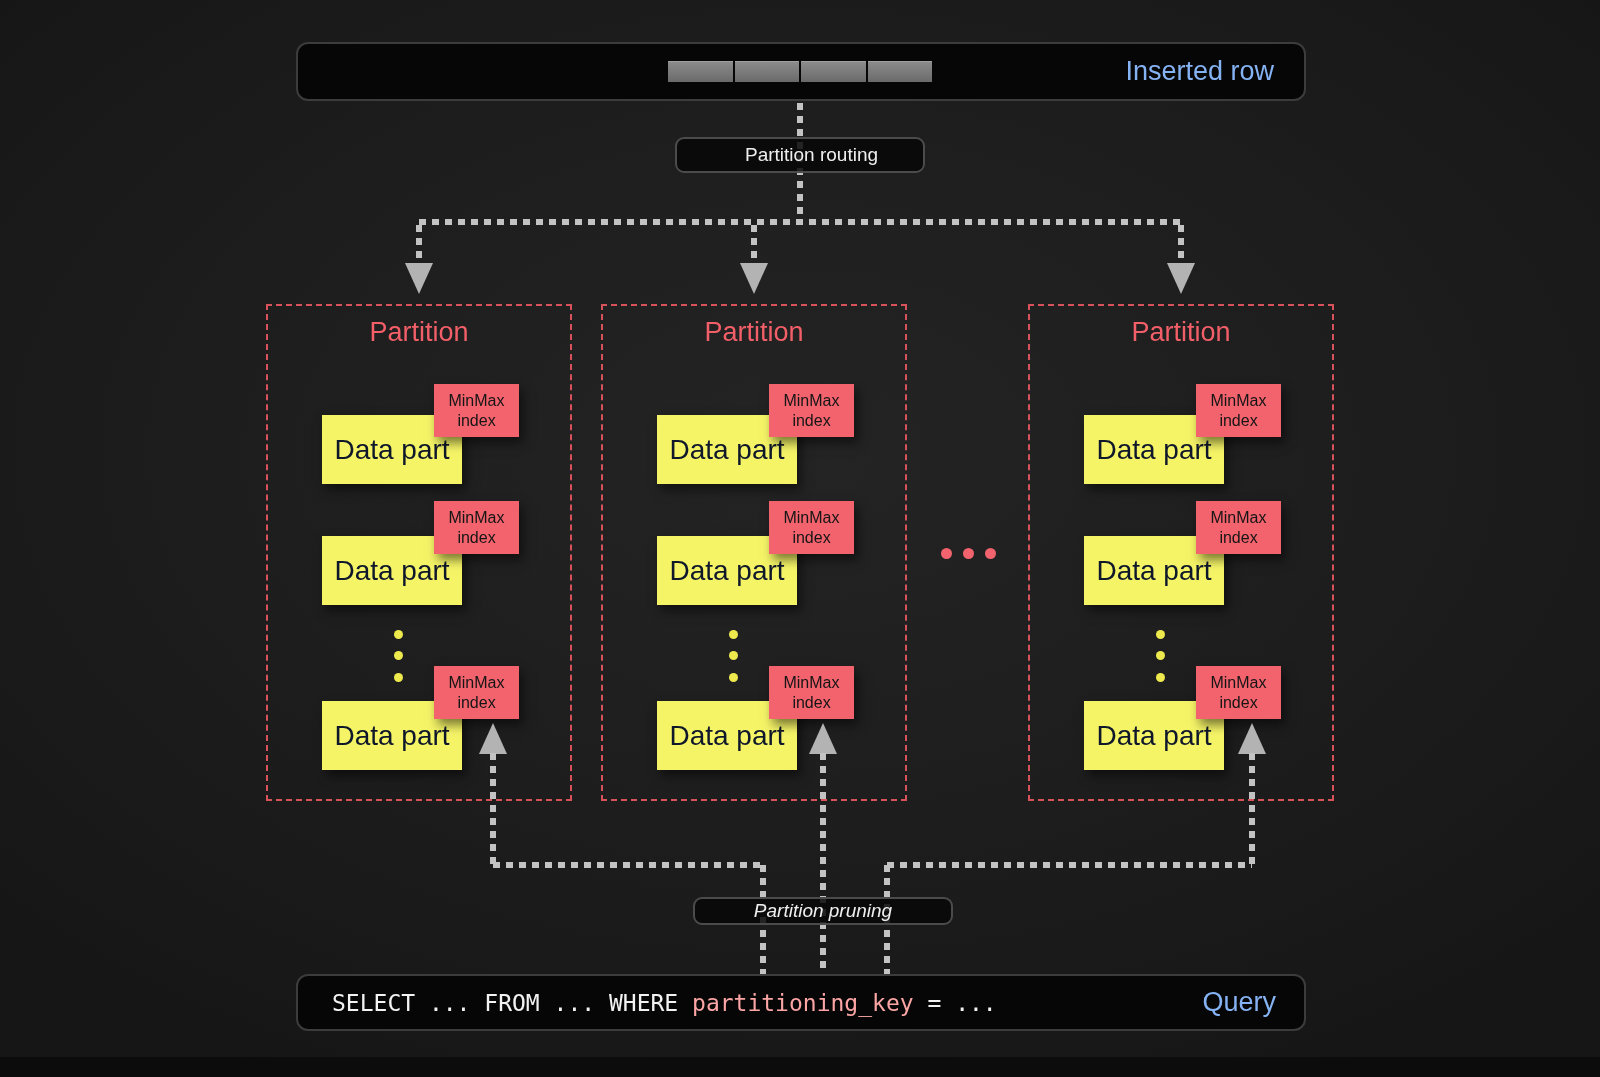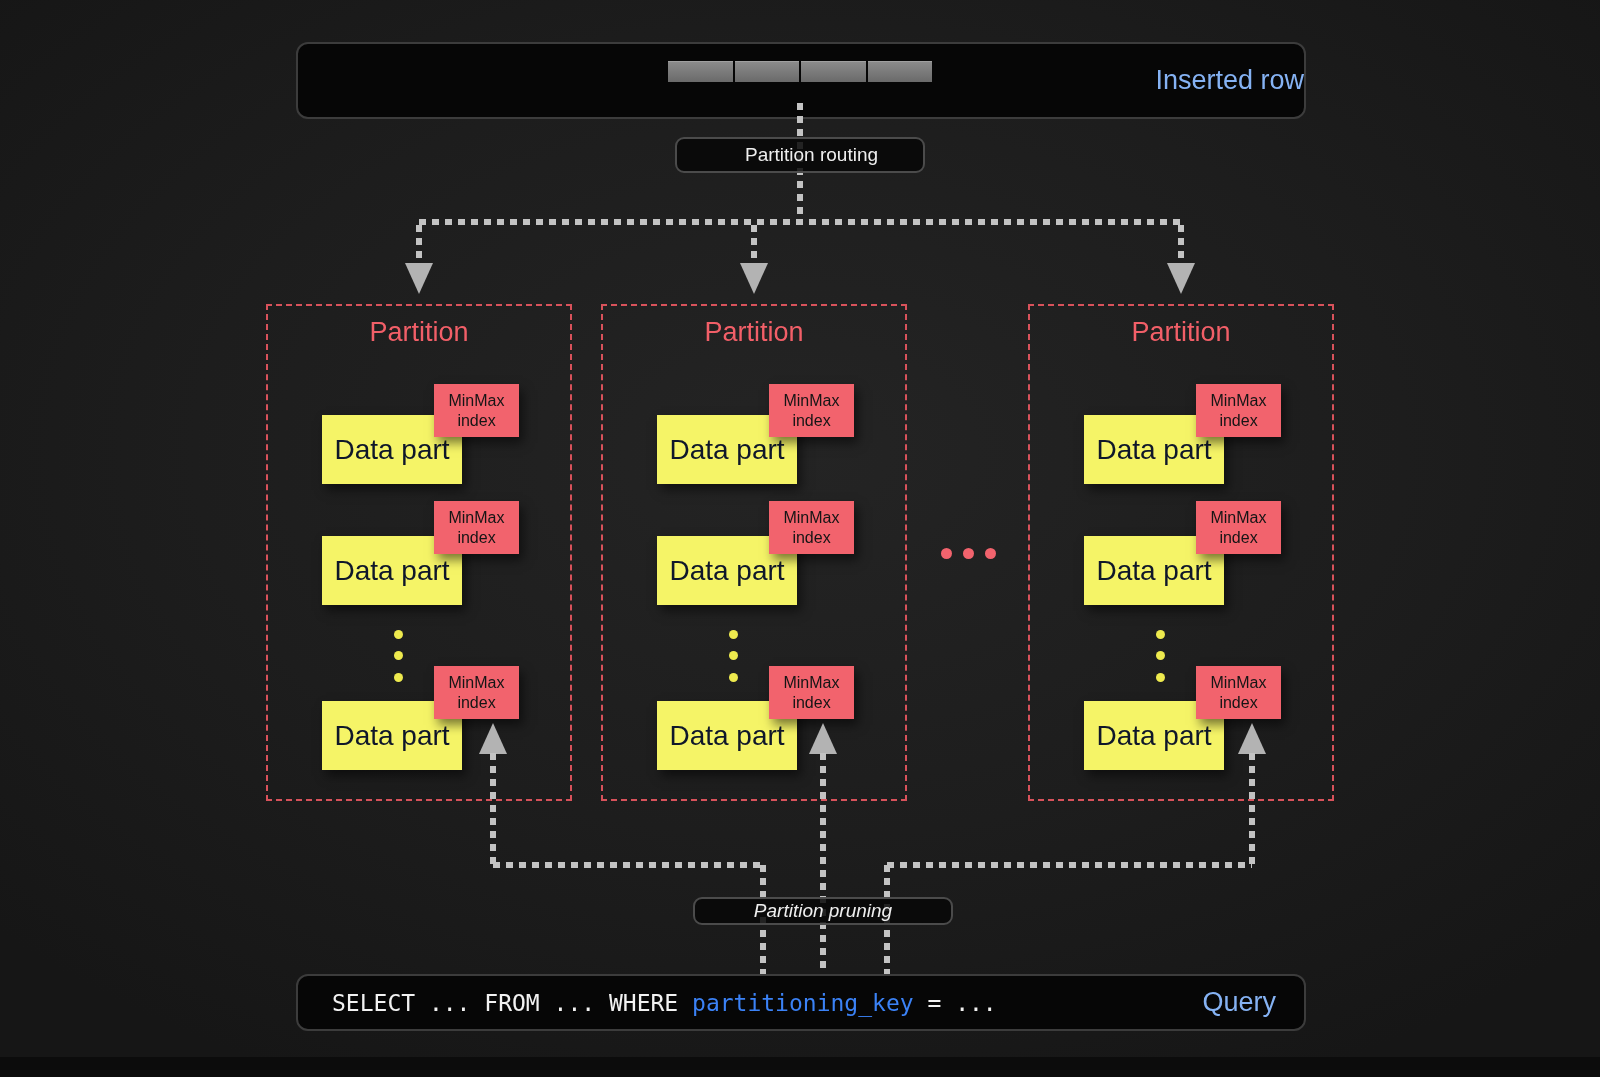--- a/index.html
+++ b/index.html
@@ -9,29 +9,29 @@
     font-family:"Liberation Sans", sans-serif;
   }
   .bottom-band { position:absolute; left:0; bottom:0; width:100%; height:20px; background:#0c0c0c; }
 
   
   .pill {
     position:absolute; left:296px; width:1010px; background:#060606;
     border:2px solid #3c3c3c; border-radius:12px; box-sizing:border-box;
     display:flex; align-items:center;
   }
-  .pill.top { top:42px; height:77px; justify-content:flex-end; }
+  .pill.top { top:42px; height:59px; justify-content:flex-end; padding-right:30px; }
   .pill.query { top:974px; height:57px; padding:0 28px 0 34px; }
   .blue-label { color:#85b2f3; font-size:27px; }
 
   .segbar { position:absolute; left:668px; top:61px; width:264px; height:21px; display:flex; gap:2px; }
   .seg { flex:1; background:linear-gradient(180deg,#8b8b8b,#6a6a6a); border-top:1px solid #a0a0a0; box-sizing:border-box; }
 
   .code { font-family:"DejaVu Sans Mono", monospace; font-size:23px; color:#f2f2f2; white-space:pre; }
-  .code .key { color:#3b82f6; }
+  .code .key { color:#fca5a5; }
   .query-spacer { flex:1; }
 
   
   .flow-label {
     position:absolute; z-index:6; background:rgba(7,7,7,0.85);
     border:2px solid #4b4b4b; border-radius:9px; box-sizing:border-box;
     color:#efefef; font-size:19px; display:flex; align-items:center; justify-content:center;
   }
 
   

